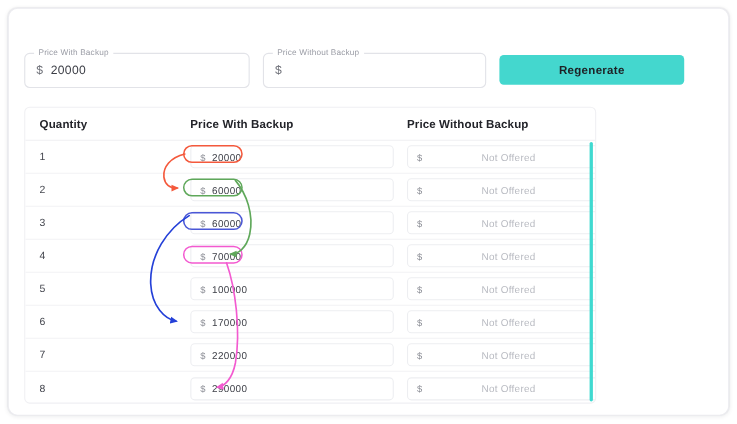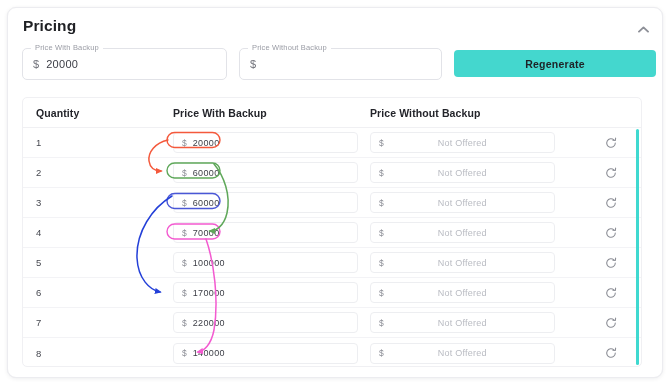--- a/index.html
+++ b/index.html
@@ -57,32 +57,32 @@
     display: flex; align-items: center; gap: 7px;
   }
   .outlined-field .cur { font-size: 11px; color: #6f7179; }
   .outlined-field .val { font-size: 11px; color: #3b3d45; letter-spacing: .3px; }
 
   #field-with { left: 14px; width: 205px; }
   #field-without { left: 231px; width: 203px; }
 
   .regen-btn {
     position: absolute; left: 446px; top: 2px;
-    width: 202px; height: 27px;
+    width: 168px; height: 27px;
     background: #44d7ce;
     border: none; border-radius: 4px;
     color: #1e2226; font-size: 10.5px; font-weight: 700; letter-spacing: .25px;
     display: flex; align-items: center; justify-content: center;
     cursor: pointer;
   }
 
   
   .table-wrap {
     position: absolute; left: 14px; top: 89px;
-    width: 620px; height: 270px;
+    width: 520px; height: 270px;
     border: 1px solid #f0f0f3;
     border-radius: 5px;
     background: #fff;
     overflow: hidden;
   }
   .trow { position: relative; height: 30px; display: flex; align-items: center; }
   .trow.header { height: 30px; border-bottom: 1px solid #f0f0f3; }
   .trow.body { border-bottom: 1px solid #f3f3f6; }
   .trow.body:last-child { border-bottom: none; }
 
@@ -122,28 +122,20 @@
   
   #anno { position: absolute; left: 0; top: 0; width: 670px; height: 385px; pointer-events: none; }
 </style>
 </head>
 <body>
 
 <div id="root">
 
   <div class="card">
 
-    <div class="card-header">
-      <div class="card-title">Pricing</div>
-      <div class="collapse-btn">
-        <svg width="11" height="7" viewBox="0 0 11 7">
-          <path d="M1 5.6 L5.5 1.4 L10 5.6" fill="none" stroke="#8d8f97" stroke-width="1.9" stroke-linecap="round" stroke-linejoin="round"></path>
-        </svg>
-      </div>
-    </div>
 
     <div class="form-row">
 
       <div class="outlined-field" id="field-with">
         <span class="legend">Price With Backup</span>
         <div class="fld-inner">
           <span class="cur">$</span>
           <span class="val">20000</span>
         </div>
       </div>
@@ -325,21 +317,21 @@
                   <path d="M12.4 1.2 L12.1 4.1 L9.2 3.8" fill="none" stroke="#8c8e96" stroke-width="1.25" stroke-linecap="round" stroke-linejoin="round"></path>
                 </svg>
               </div>
             </div>
           </div>
           <div class="trow body">
             <div class="c-qty qty-val">8</div>
             <div class="c-with">
               <div class="cell-input">
                 <span class="cur">$</span>
-                <span class="txt">140000</span>
+                <span class="txt">290000</span>
               </div>
             </div>
             <div class="c-wo">
               <div class="cell-input">
                 <span class="cur">$</span>
                 <span class="ph">Not Offered</span>
               </div>
             </div>
             <div class="c-act">
               <div class="refresh-btn">

